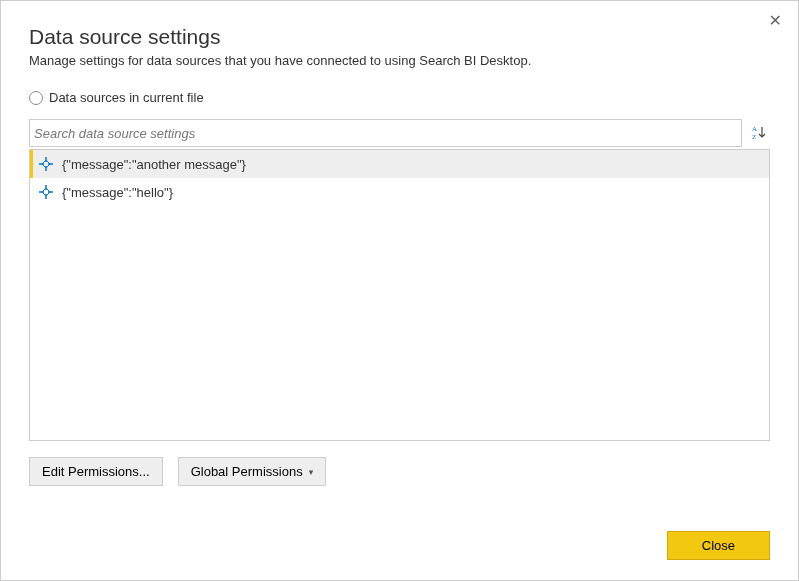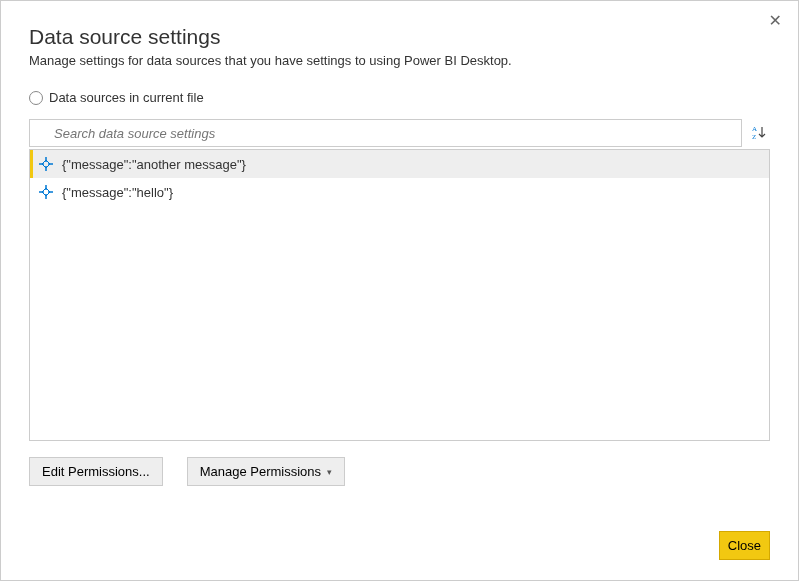--- a/index.html
+++ b/index.html
@@ -69,21 +69,21 @@
       border-radius: 50%;
     }
     .search-row {
       display: flex;
       gap: 6px;
       margin-bottom: 2px;
     }
     .search-input {
       flex: 1;
       border: 1px solid #ccc;
-      padding: 5px 24px;
+      padding: 5px 4px;
       font-size: 13px;
       font-style: italic;
       color: #888;
       outline: none;
       font-family: inherit;
     }
     .sort-btn {
       width: 22px;
       height: 28px;
       display: flex;
@@ -114,57 +114,57 @@
     .ds-icon {
       width: 16px;
       height: 16px;
       display: inline-flex;
       align-items: center;
       justify-content: center;
       flex-shrink: 0;
     }
     .button-row {
       display: flex;
-      gap: 24px;
+      gap: 15px;
       align-items: flex-end;
     }
     .btn {
       background: #eee;
       border: 1px solid #ccc;
       padding: 6px 12px;
       font-size: 13px;
       cursor: pointer;
       font-family: inherit;
       display: inline-flex;
       align-items: center;
       gap: 6px;
     }
     .btn-close {
       position: absolute;
       bottom: 20px;
       right: 28px;
       background: #f2c811;
       border: 1px solid #d4a800;
-      padding: 6px 8px;
+      padding: 6px 34px;
       font-size: 13px;
       cursor: pointer;
       font-family: inherit;
     }
     .chevron {
       font-size: 9px;
       color: #555;
     }
   </style>
 </head>
 <body>
 
 <div class="close-x">✕</div>
 
 <h1 class="title">Data source settings</h1>
-<p class="subtitle">Manage settings for data sources that you have settings to using Power BI Desktop.</p>
+<p class="subtitle">Manage settings for data sources that you have connected to using Search BI Desktop.</p>
 
 <div class="radio-row">
   <label class="radio-option">
     <span class="radio-dot"></span>
     <span>Data sources in current file</span>
   </label>
 </div>
 
 <div class="search-row">
   <input class="search-input" type="text" placeholder="Search data source settings" style="">
@@ -196,20 +196,20 @@
     </span>
     <span>{"message":"hello"}</span>
   </div>
 </div>
 
 <div class="button-row">
   <button class="btn">
     <span>Edit Permissions...</span>
   </button>
   <button class="btn">
-    <span>Manage Permissions</span>
+    <span>Global Permissions</span>
     <span class="chevron">▾</span>
   </button>
 </div>
 
 <button class="btn-close">
   <span>Close</span>
 </button>
 
 </body></html>

